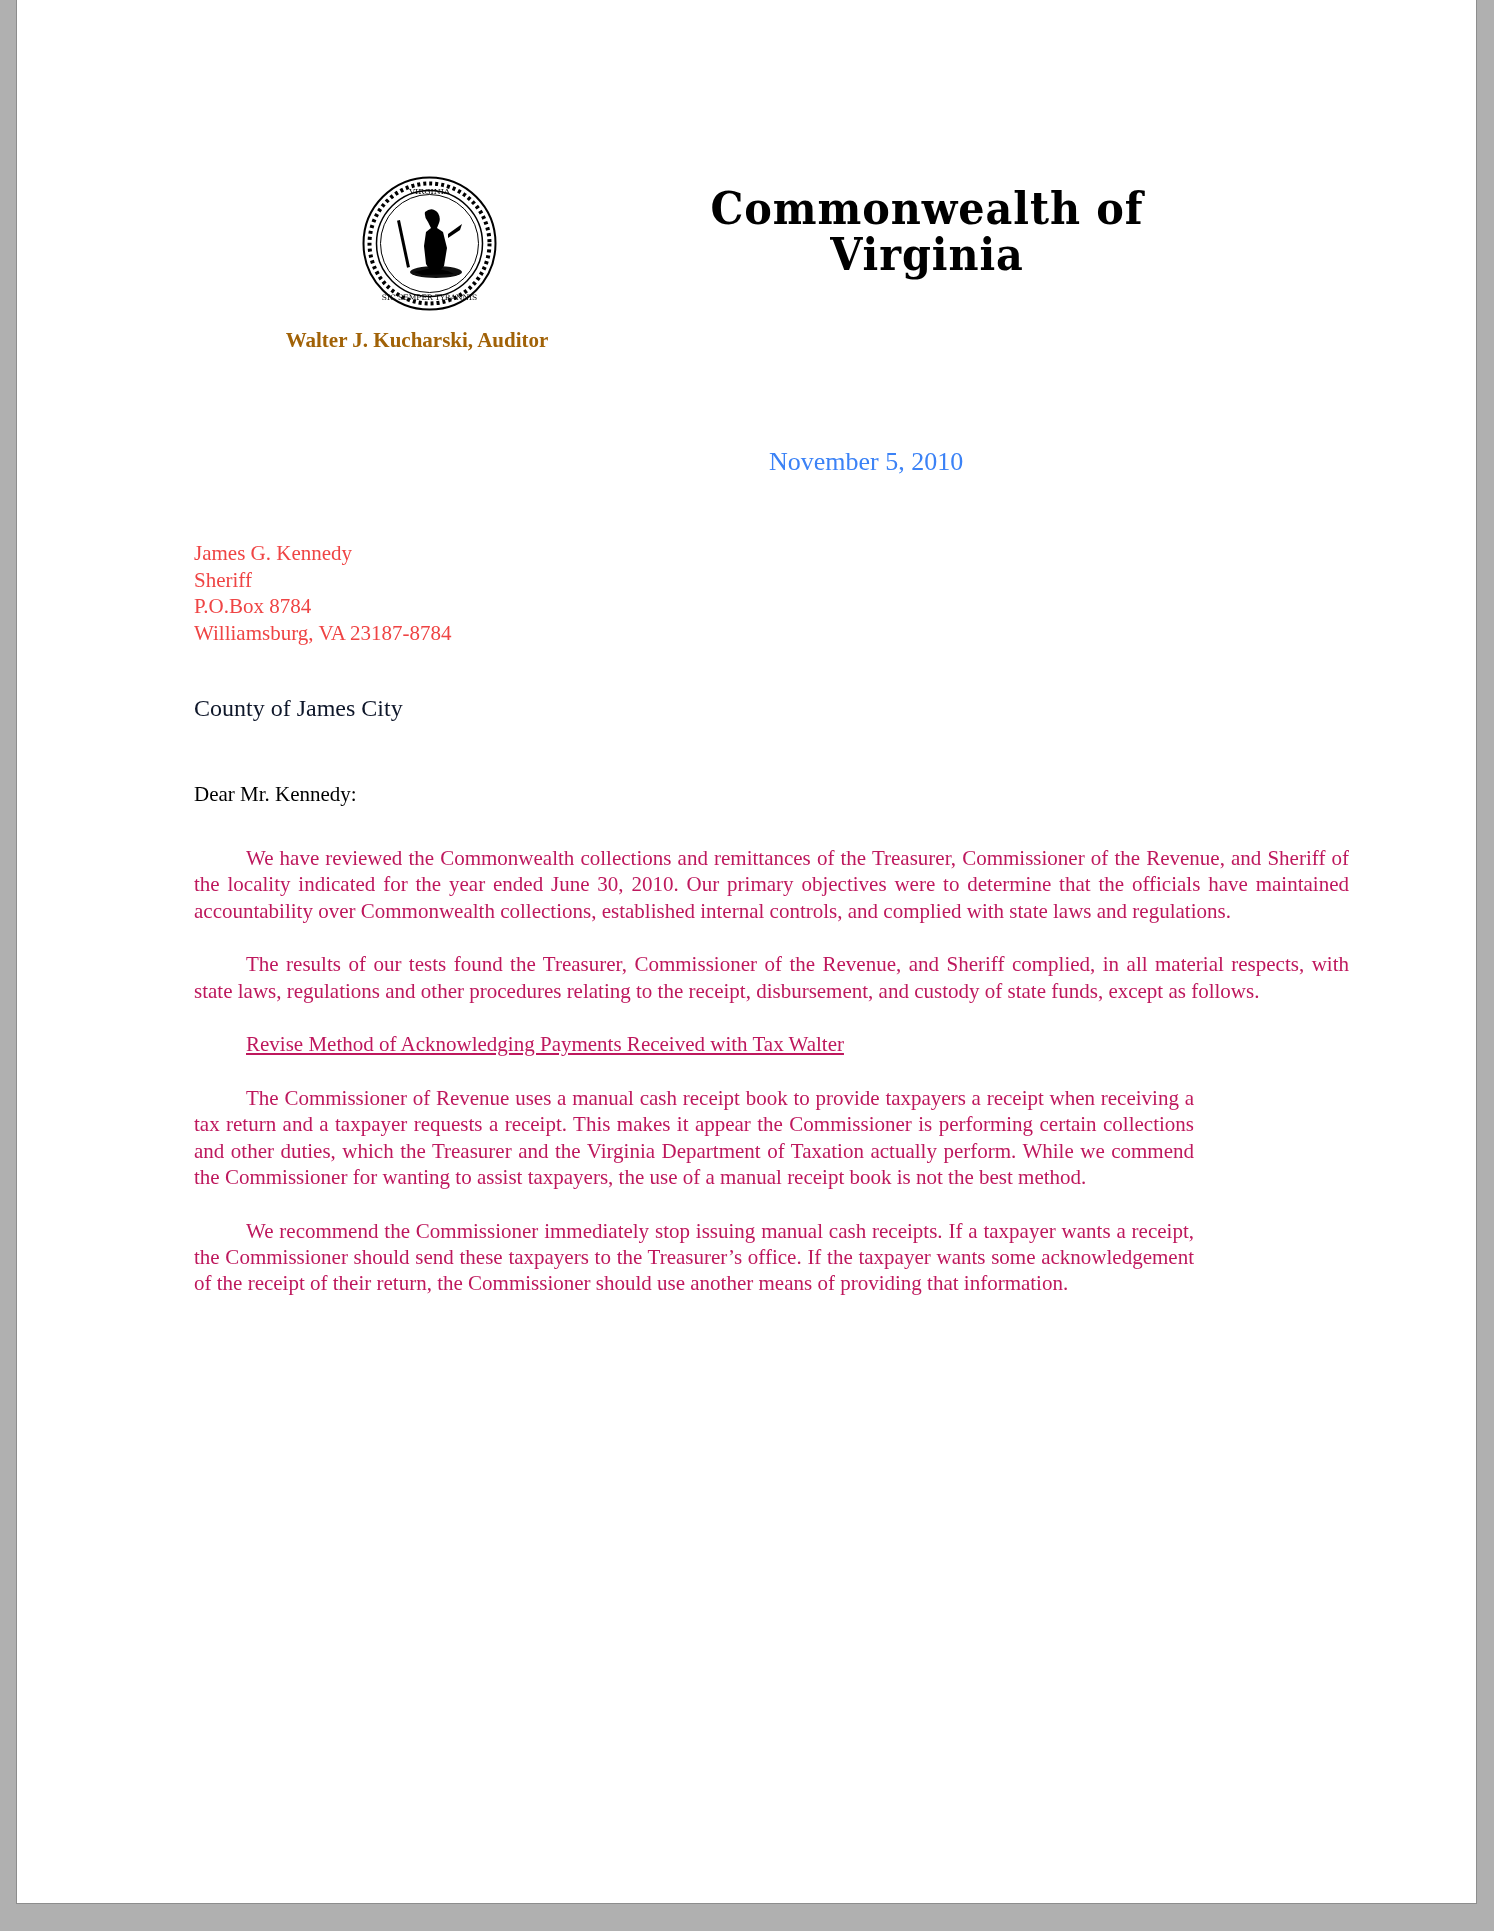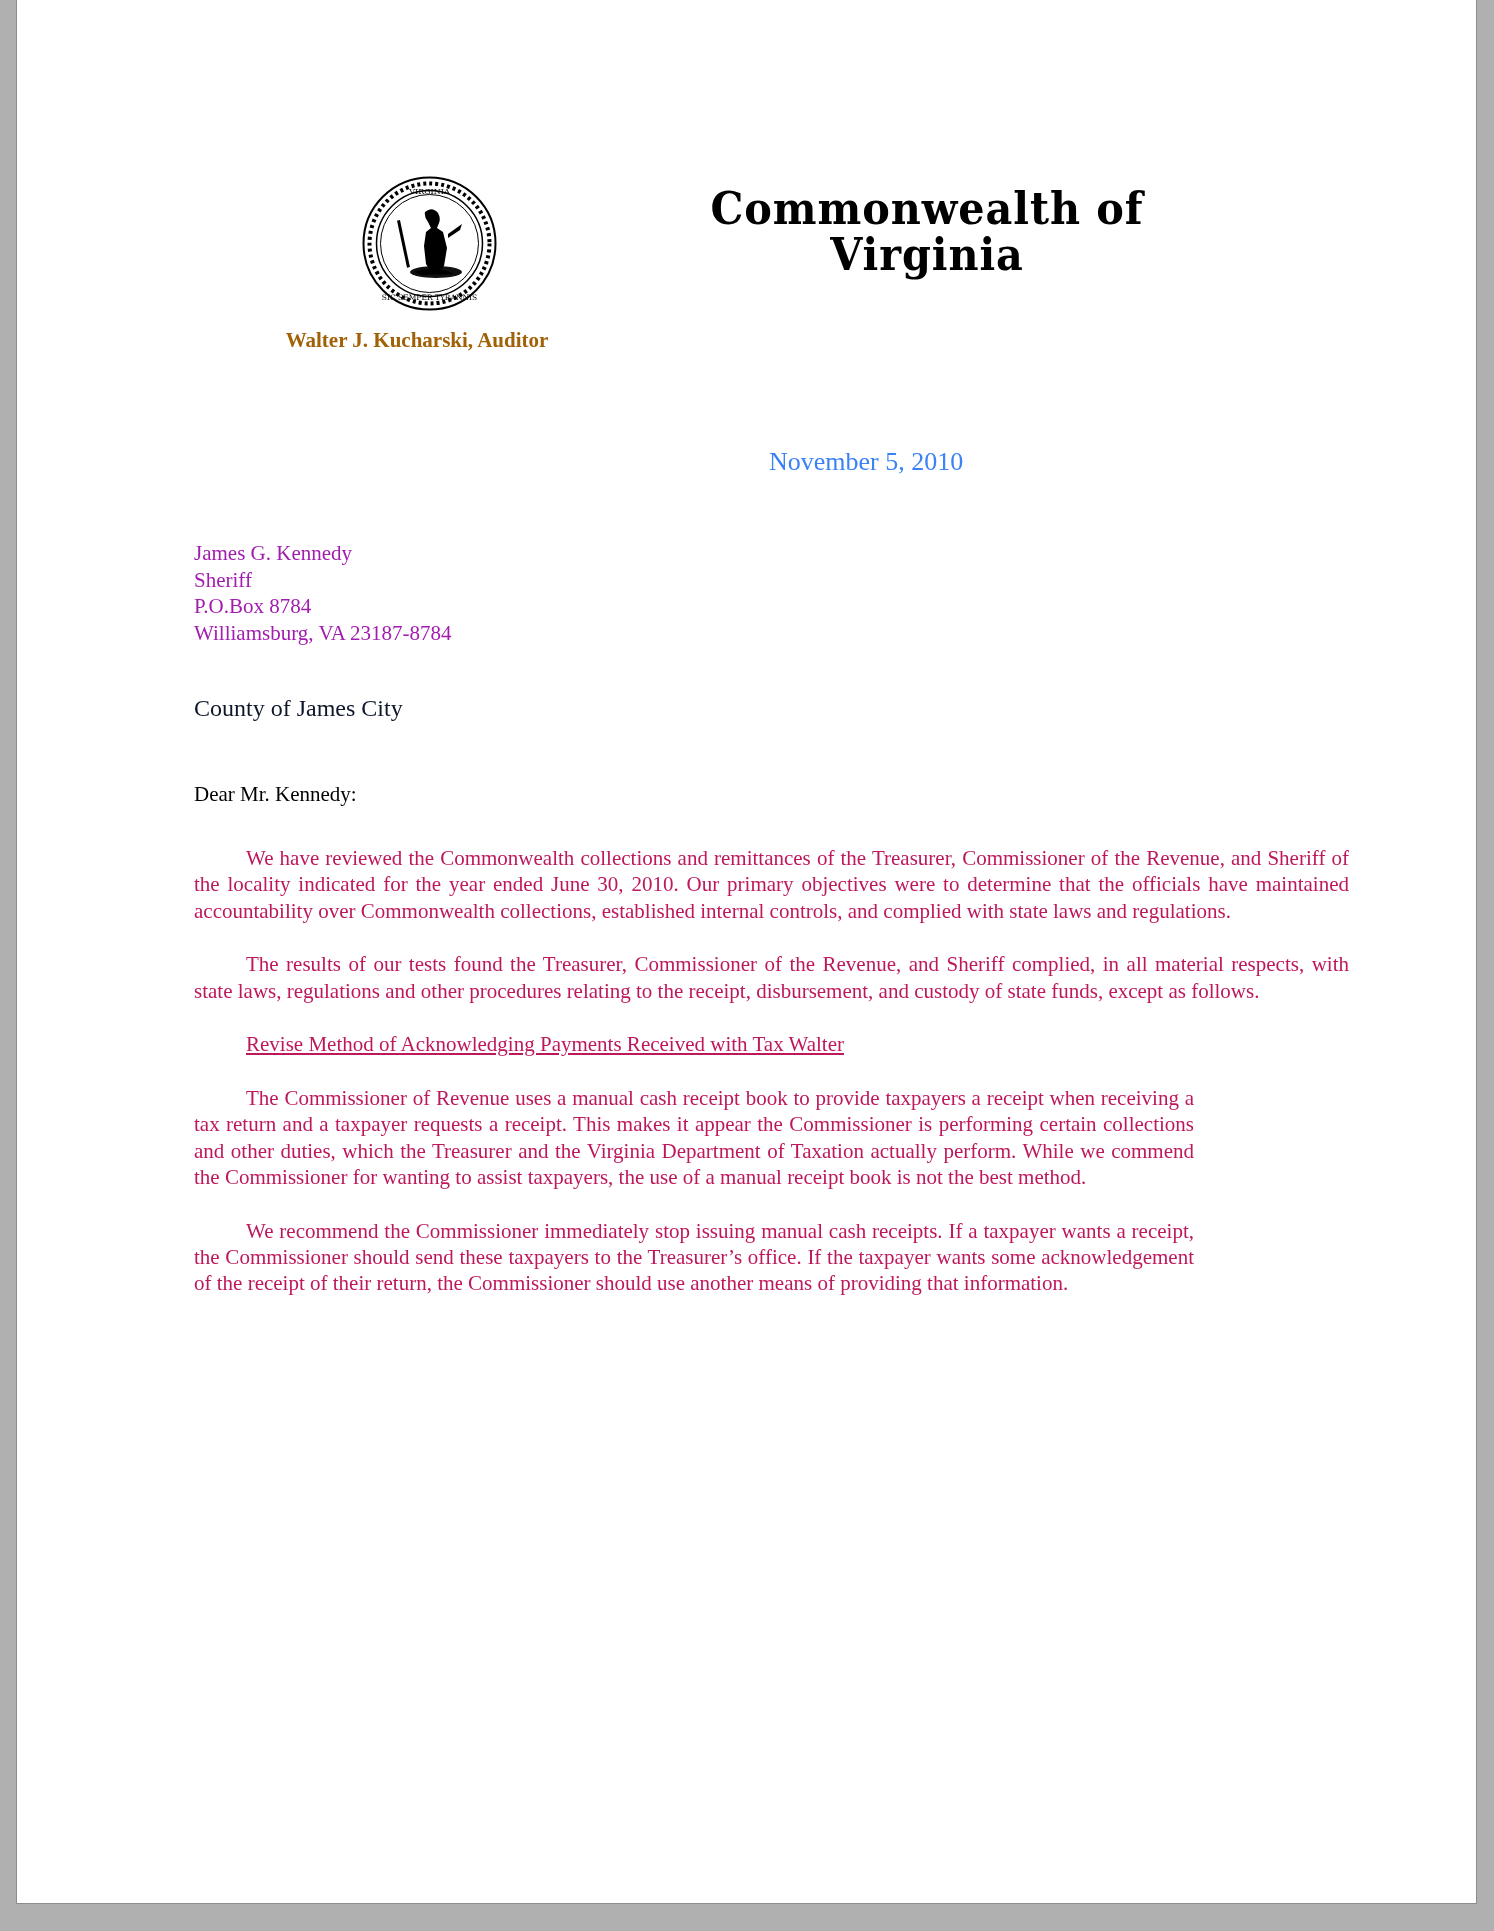--- a/index.html
+++ b/index.html
@@ -93,21 +93,21 @@
     top: 447px;
     font-size: 26px;
     color: #3b82f6;
   }
   .addressee {
     position: absolute;
     left: 177px;
     top: 540px;
     font-size: 21px;
     line-height: 1.27;
-    color: #a21caf;
+    color: #ef4444;
   }
   .locality {
     position: absolute;
     left: 177px;
     top: 695px;
     font-size: 24px;
     color: #0f172a;
   }
   .salutation {
     position: absolute;

